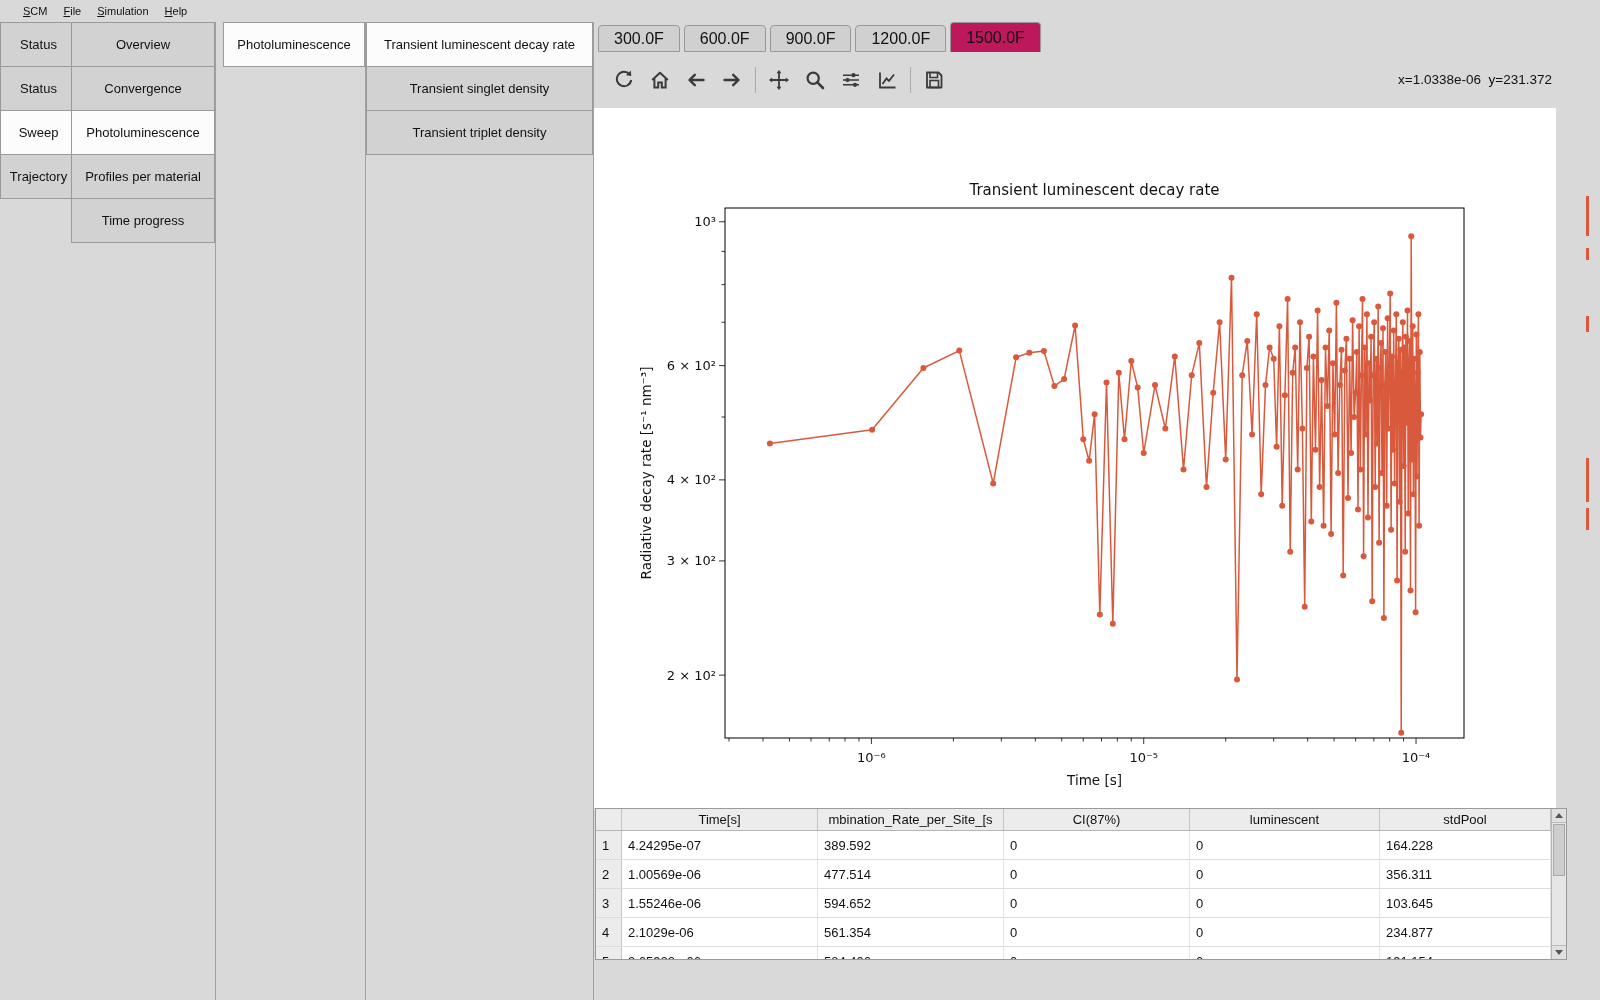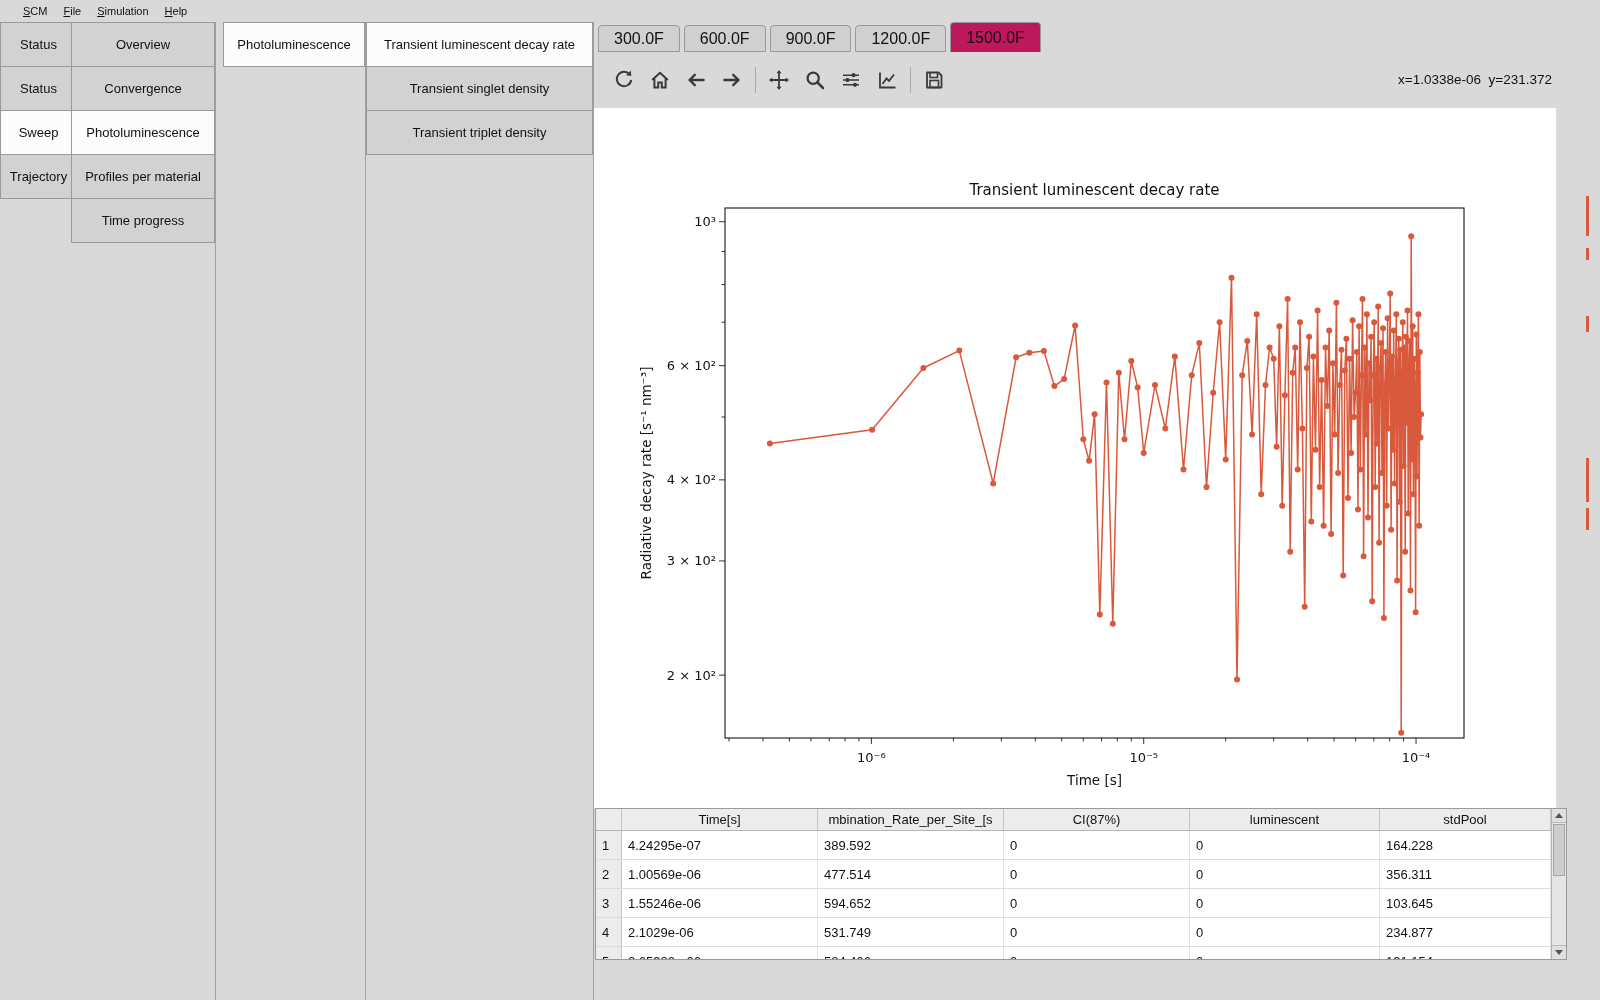--- a/index.html
+++ b/index.html
@@ -414,21 +414,21 @@
             <div class="t-num" style="width: 26px;">3</div>
             <div class="t-cell" style="width: 196px;">1.55246e-06</div>
             <div class="t-cell" style="width: 186px;">594.652</div>
             <div class="t-cell" style="width: 186px;">0</div>
             <div class="t-cell" style="width: 190px;">0</div>
             <div class="t-cell" style="width: 171px;">103.645</div>
           </div>
           <div class="t-row">
             <div class="t-num" style="width: 26px;">4</div>
             <div class="t-cell" style="width: 196px;">2.1029e-06</div>
-            <div class="t-cell" style="width: 186px;">531.749</div>
+            <div class="t-cell" style="width: 186px;">561.354</div>
             <div class="t-cell" style="width: 186px;">0</div>
             <div class="t-cell" style="width: 190px;">0</div>
             <div class="t-cell" style="width: 171px;">234.877</div>
           </div>
           <div class="t-row">
             <div class="t-num" style="width: 26px;">5</div>
             <div class="t-cell" style="width: 196px;">2.65932e-06</div>
             <div class="t-cell" style="width: 186px;">584.406</div>
             <div class="t-cell" style="width: 186px;">0</div>
             <div class="t-cell" style="width: 190px;">0</div>

